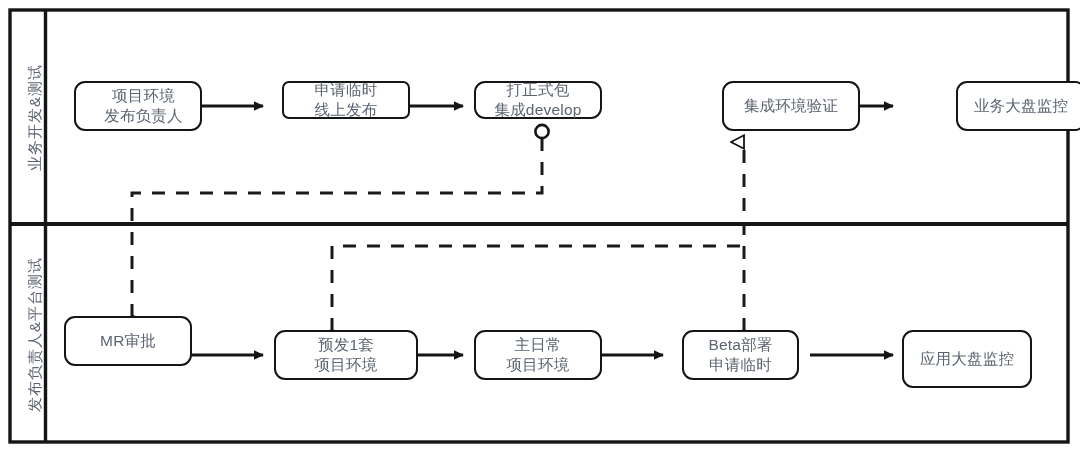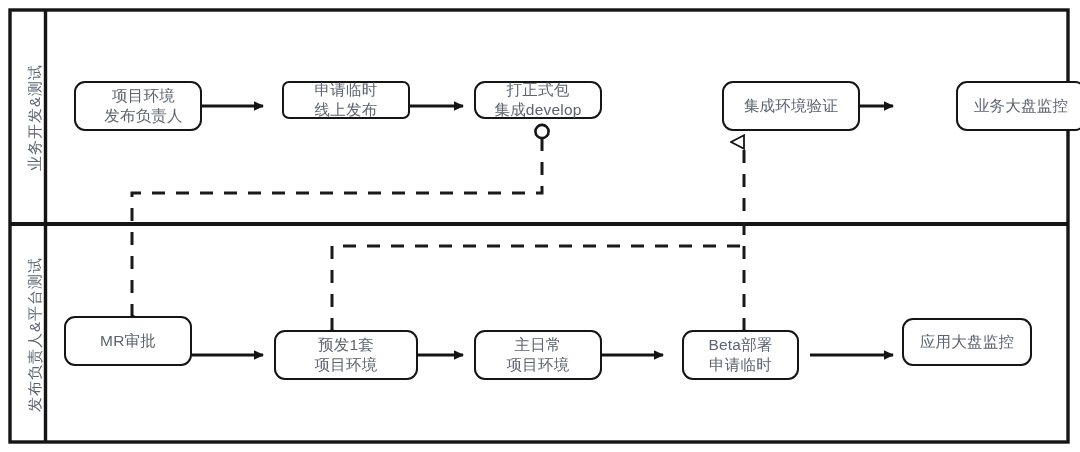--- a/index.html
+++ b/index.html
@@ -134,17 +134,17 @@
   <div class="node" style="left:474px;top:330px;width:128px;height:50px;">
     <span class="ln">主日常</span>
     <span class="ln">项目环境</span>
   </div>
 
   <div class="node" style="left:682px;top:330px;width:117px;height:50px;">
     <span class="ln">Beta部署</span>
     <span class="ln">申请临时</span>
   </div>
 
-  <div class="node" style="left:902px;top:318px;width:130px;height:48px;">
+  <div class="node" style="left:902px;top:330px;width:130px;height:58px;">
     <span class="ln">应用大盘监控</span>
   </div>
 
 </div>
 
 </body></html>

